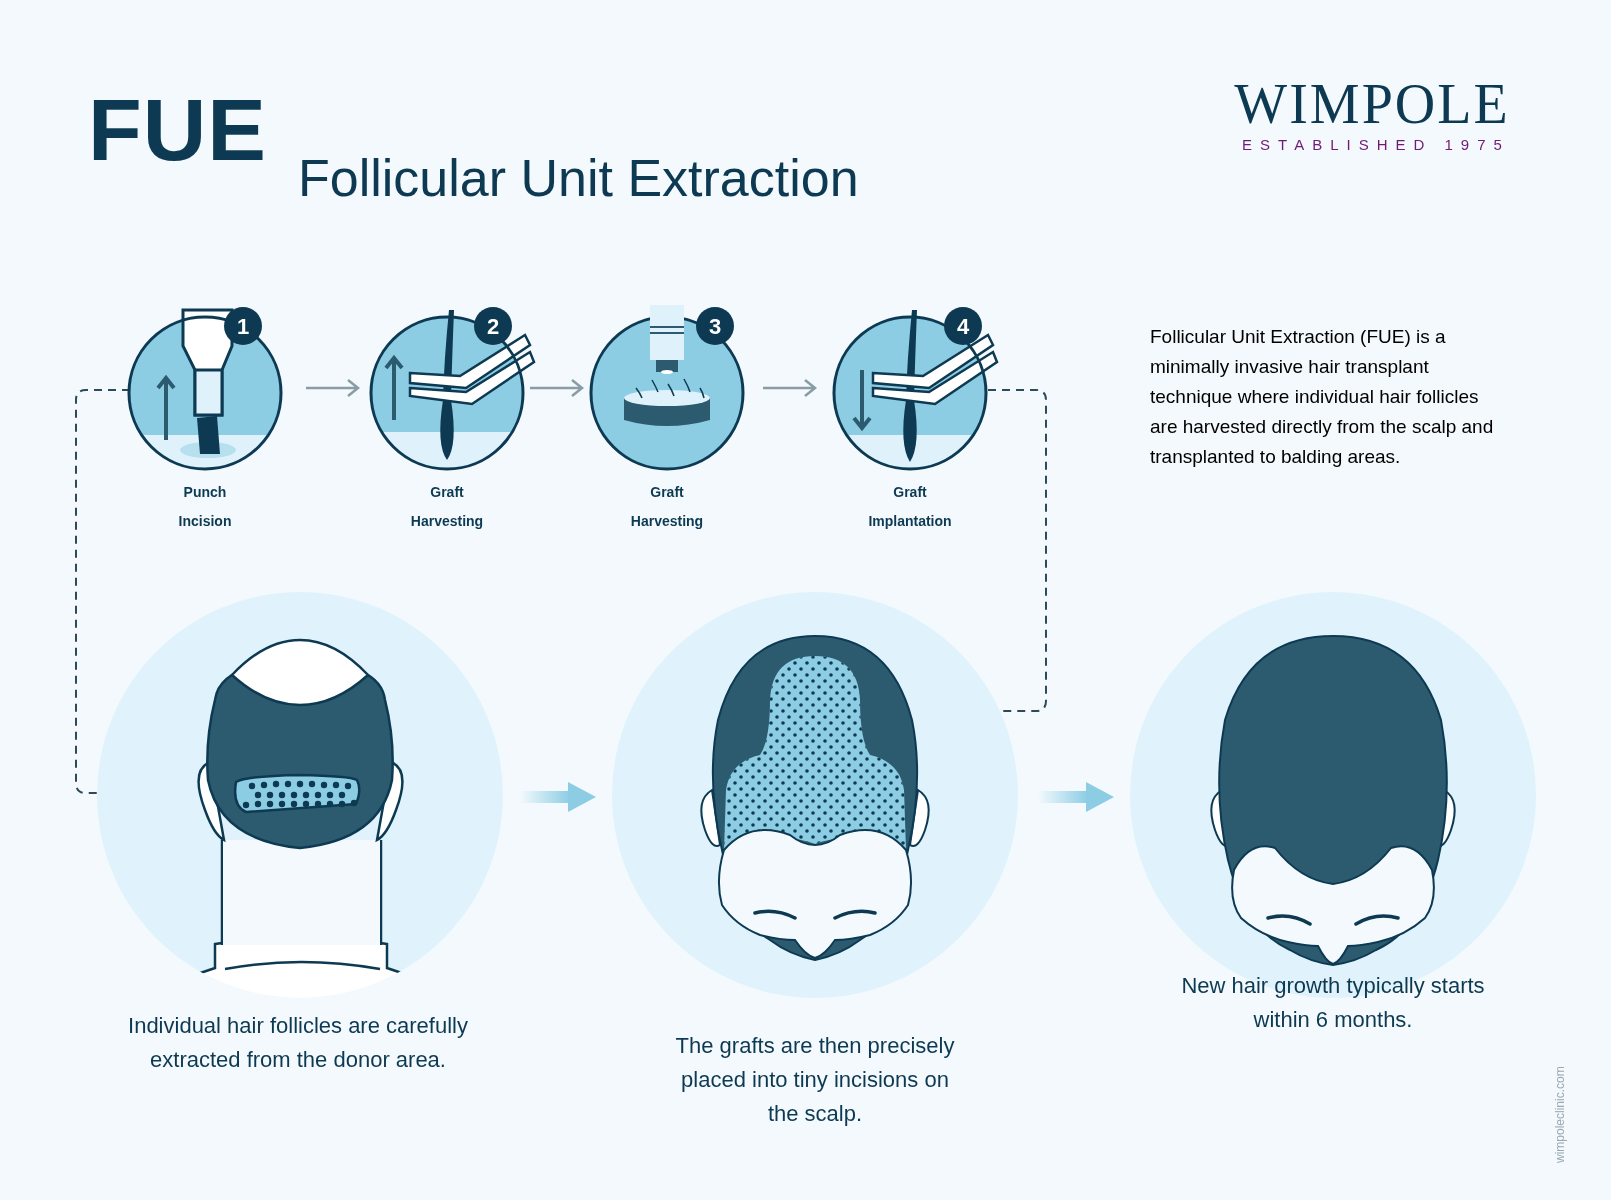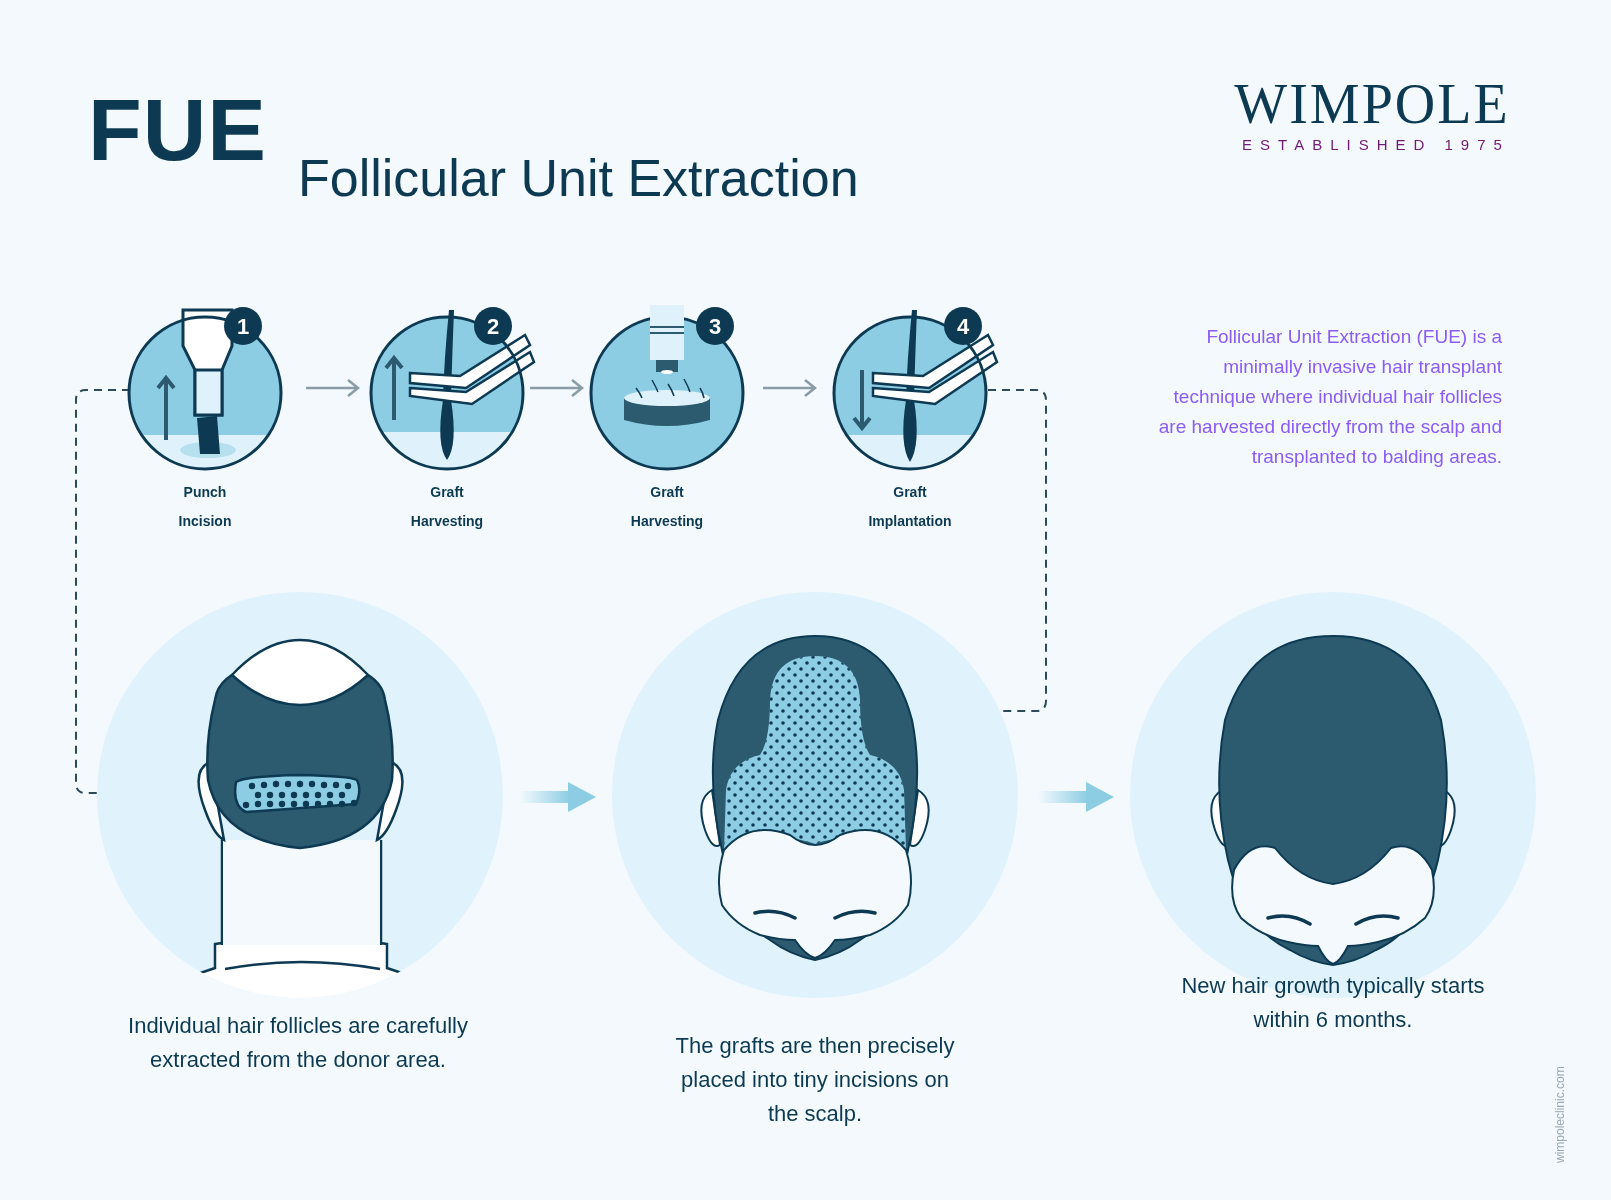--- a/index.html
+++ b/index.html
@@ -21,22 +21,22 @@
   .logo-main {
     font-family:"Liberation Serif", serif; font-size:56px; letter-spacing:2px;
     color:#0d3a52; line-height:1;
   }
   .logo-sub-row { display:flex; align-items:center; justify-content:center; gap:12px; margin-top:4px; }
   .logo-line { height:2px; width:52px; background:#0d3a52; }
   .logo-sub { font-size:28px; letter-spacing:10px; color:#8ccde4; line-height:1; padding-left:10px; }
   .logo-est { font-size:15px; letter-spacing:8px; color:#701a75; margin-top:4px; padding-left:8px; }
 
   .intro {
-    left:1150px; top:322px; width:352px; text-align:right;
-    font-size:19px; line-height:30px; color:#8b5cf6;
+    left:1150px; top:322px; width:352px; 
+    font-size:19px; line-height:30px; color:#000000;
   }
   .step-label {
     position:absolute; width:200px; text-align:center;
     font-size:14px; font-weight:700; line-height:29px; color:#0d3a52;
   }
   .caption {
     position:absolute; width:360px; text-align:center;
     font-size:22px; line-height:34px; color:#0d3a52;
   }
   .website {

